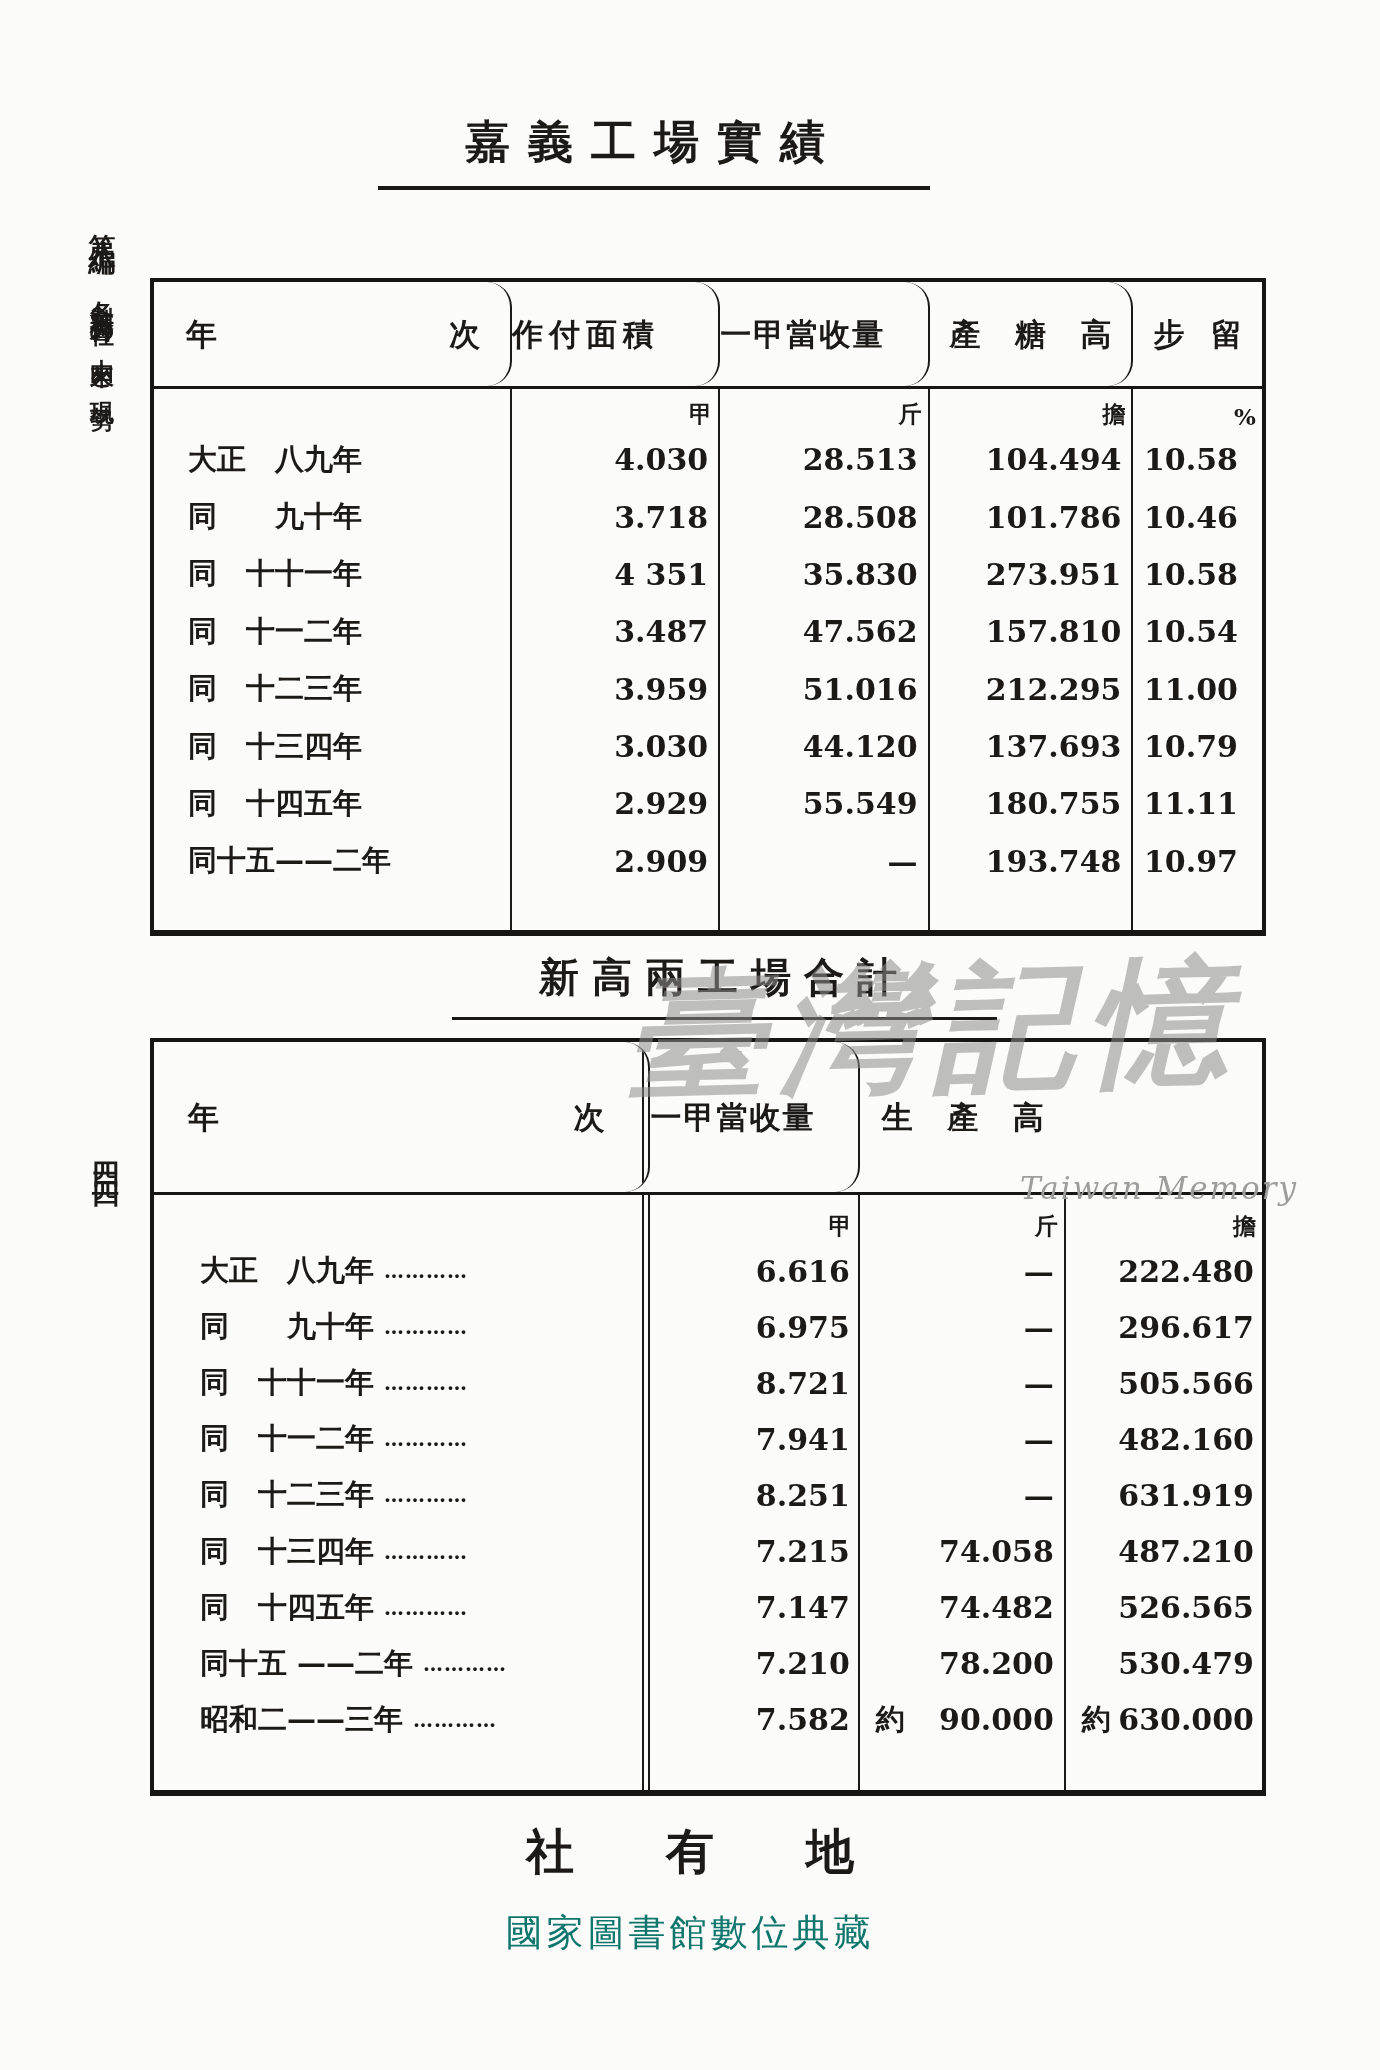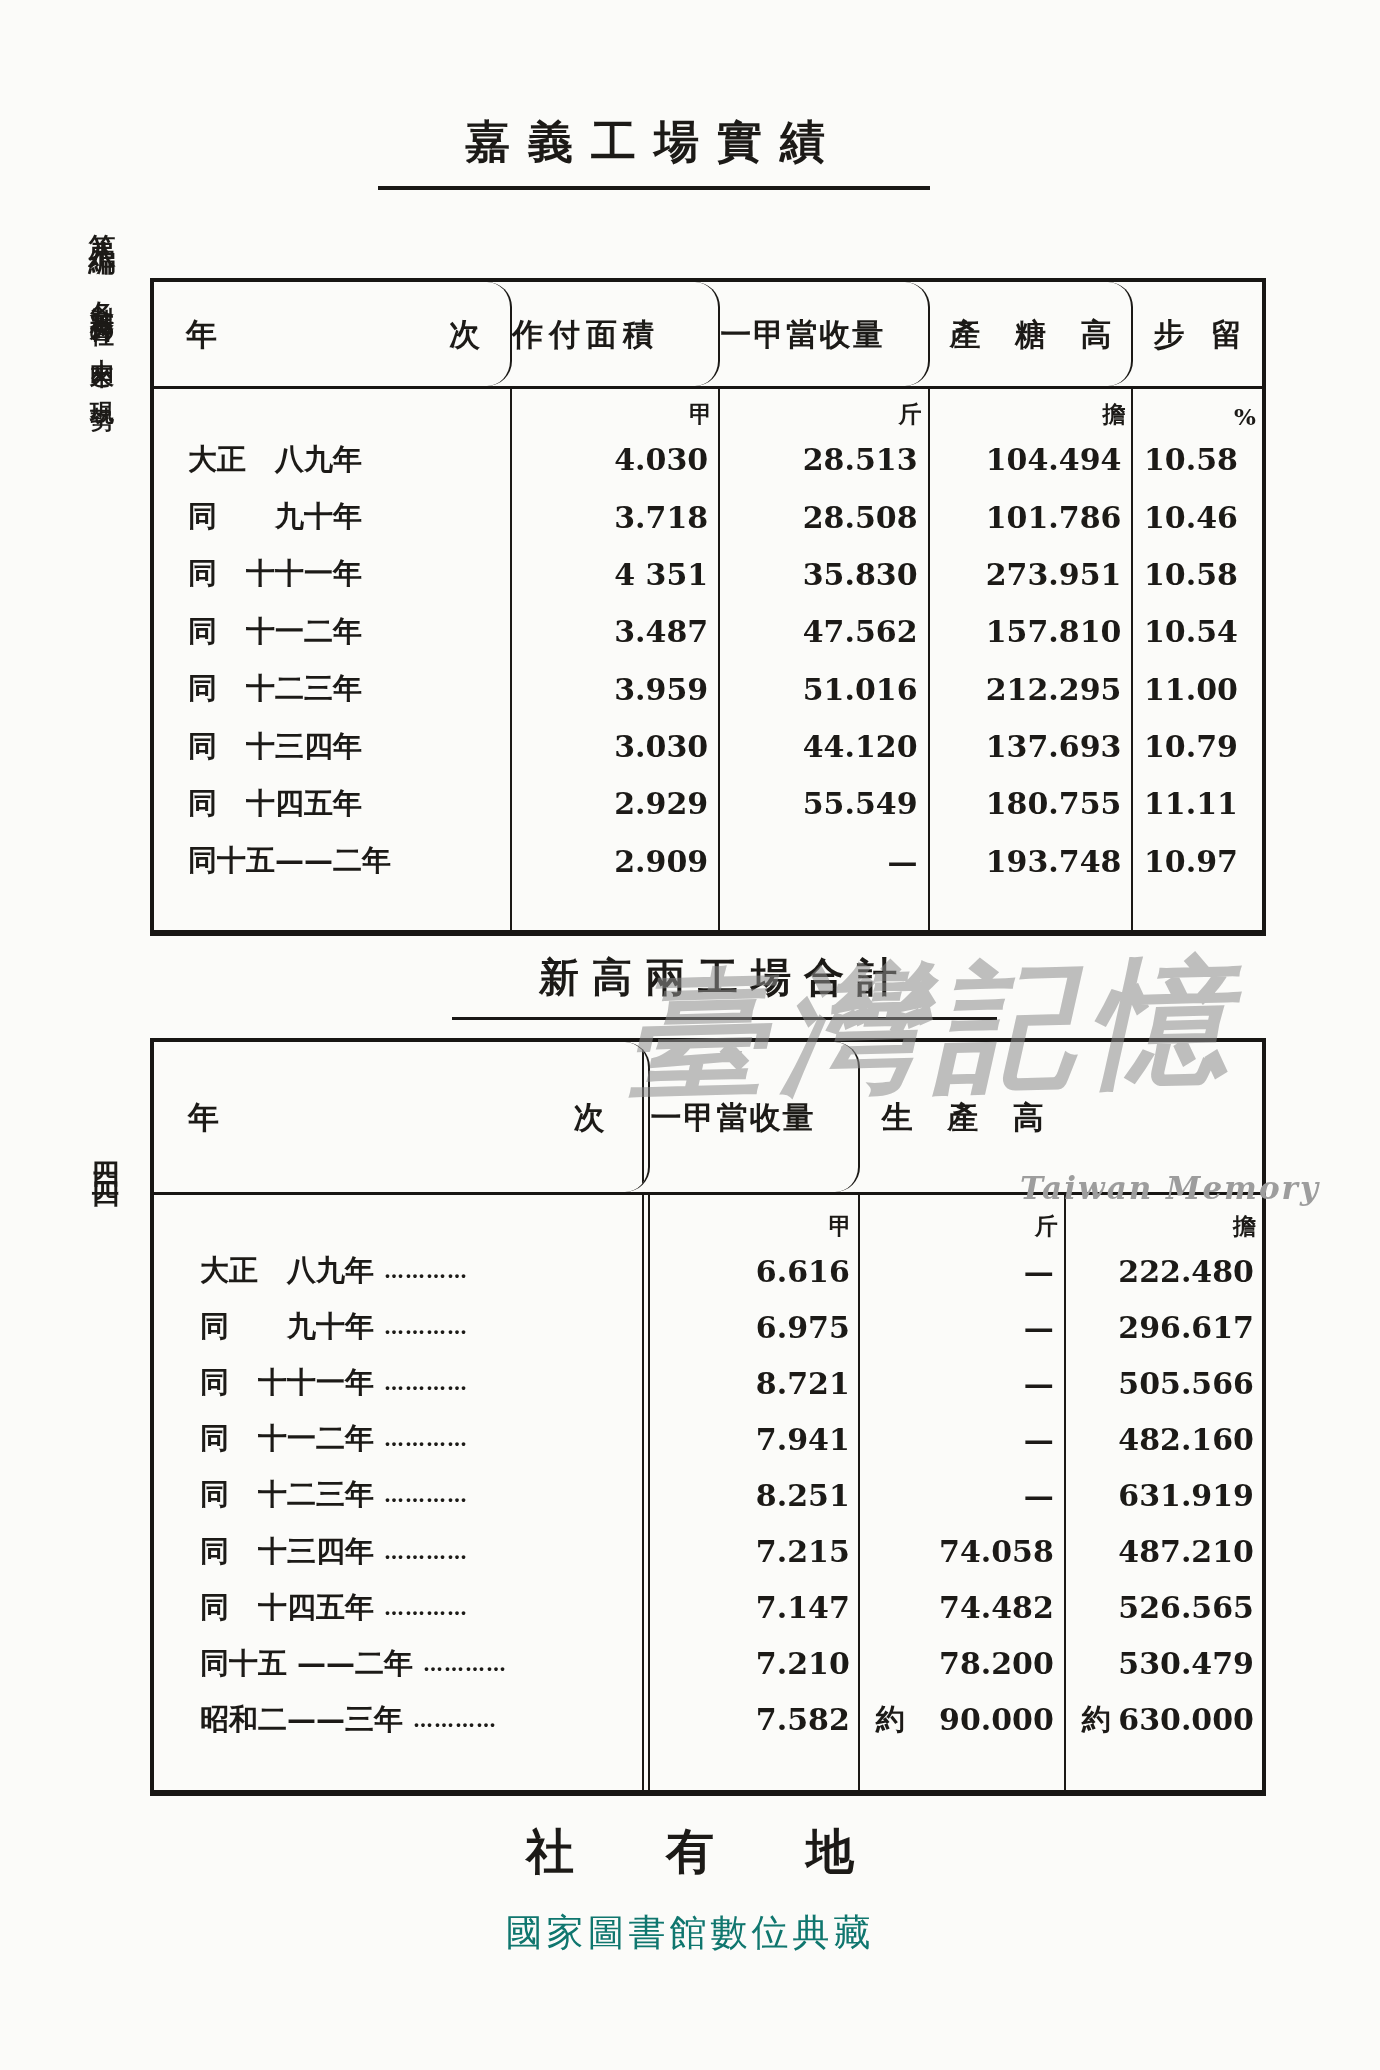--- a/index.html
+++ b/index.html
@@ -67,21 +67,21 @@
   #section-heading{position:absolute;left:0;width:100%;top:1820px;text-align:center;font-size:48px;font-weight:bold;}
   #section-heading span{letter-spacing:92px;margin-right:-92px;}
 
   #library-mark{position:absolute;left:0;width:100%;top:1908px;text-align:center;
     font-size:37px;letter-spacing:4px;color:#0f766e;font-weight:normal;}
 
   #wm-cjk{position:absolute;left:626px;top:956px;font-size:138px;line-height:1.05;
     color:#8d8d8d;opacity:.55;letter-spacing:16px;font-weight:bold;font-style:italic;
     transform:rotate(-1.5deg);white-space:nowrap;pointer-events:none;}
   #wm-latin{position:absolute;left:1020px;top:1170px;font-size:31px;color:#9d9d9d;
-    font-style:italic;letter-spacing:2px;pointer-events:none;font-weight:bold;}
+    font-style:italic;letter-spacing:2px;pointer-events:none;}
 </style>
 </head>
 <body>
 
 <div id="sidebar-chapter" class="vtext">
   <span class="chap">第八編</span>
   <span class="chaptitle">各製糖會社の由來と現勢</span>
 </div>
 <div id="sidebar-page-number" class="vtext">四三四</div>
 

